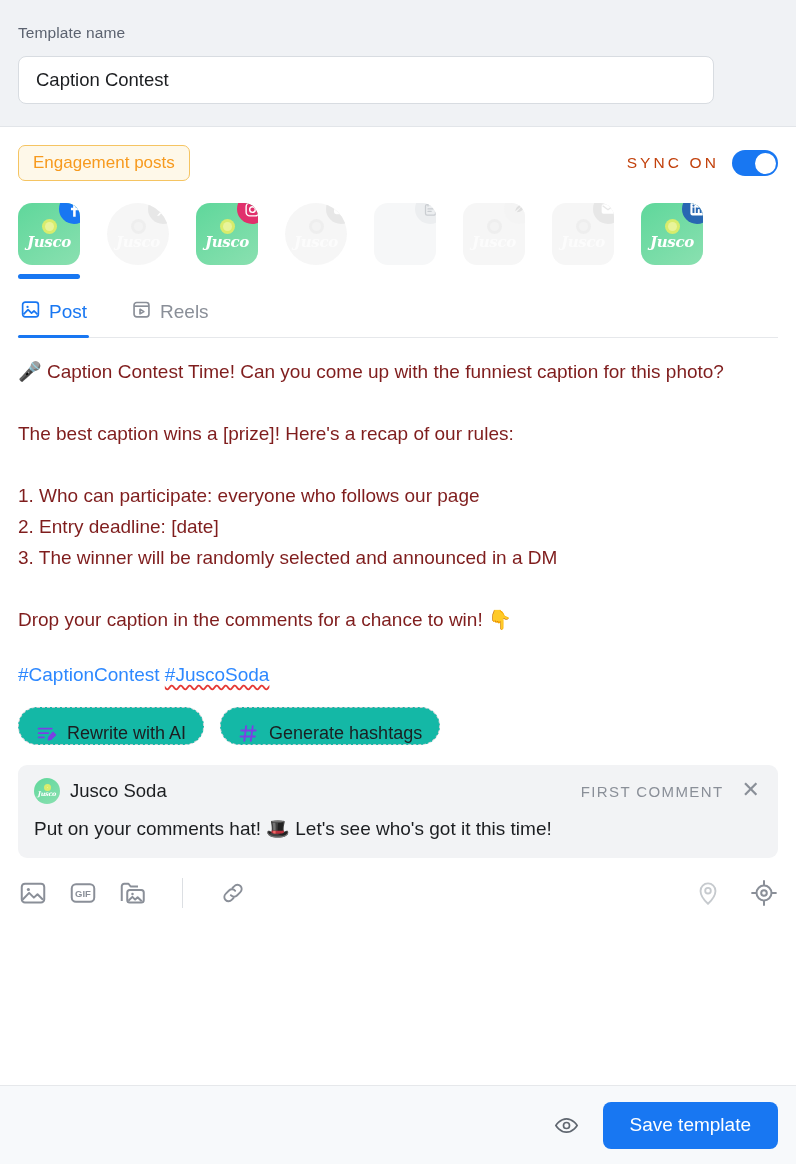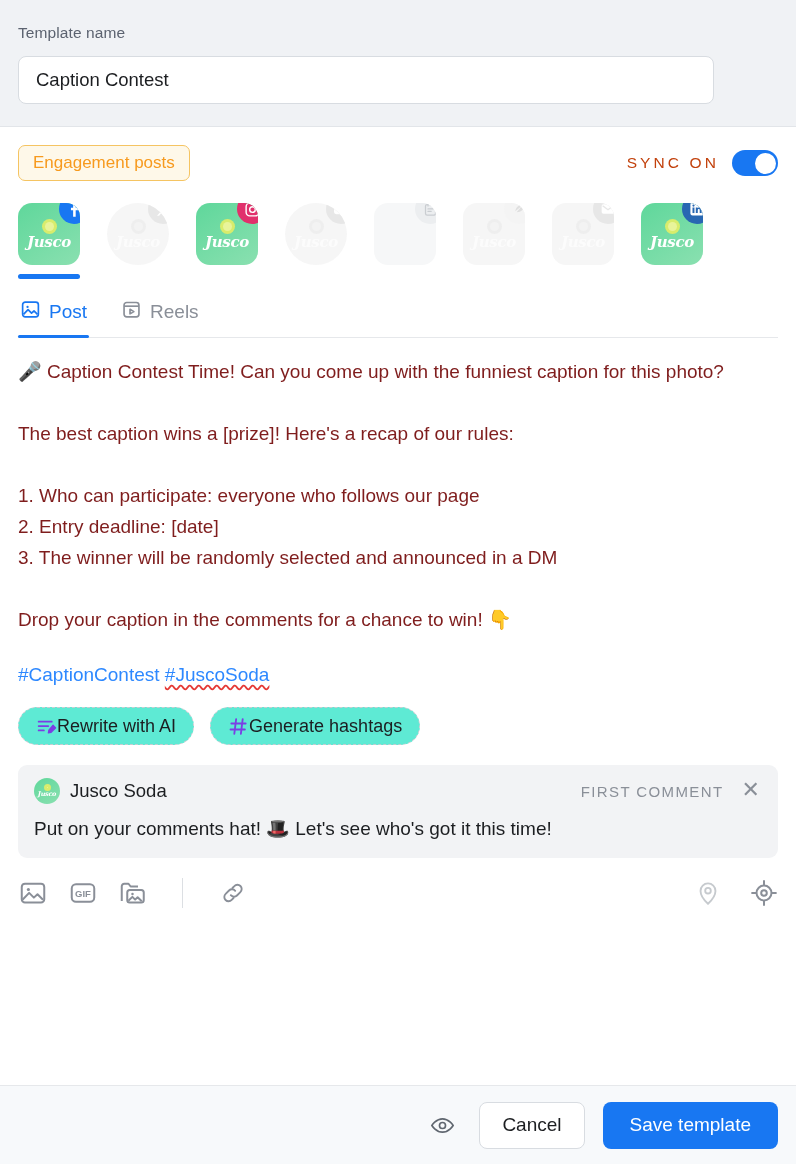--- a/index.html
+++ b/index.html
@@ -159,21 +159,21 @@
     width: 62px; height: 5px;
     border-radius: 3px;
     background: #1877f2;
     margin-top: 9px;
   }
   .acct-underline.hidden { visibility: hidden; }
 
   
   .tabs {
     display: flex;
-    gap: 30px;
+    gap: 40px;
     margin-top: 14px;
     border-bottom: 1px solid #e6e8eb;
   }
   .tab {
     display: flex; align-items: center; gap: 8px;
     padding: 6px 2px 12px 2px;
     font-size: 19px;
     color: #8a8f98;
     cursor: pointer;
     position: relative;
@@ -204,26 +204,26 @@
   }
   .misspell {
     text-decoration: underline wavy #e53935;
     text-decoration-skip-ink: none;
     text-underline-offset: 3px;
   }
 
   
   .ai-row { display: flex; gap: 16px; margin-top: 18px; }
   .chip {
-    display: inline-flex; align-items: center; 
+    display: inline-flex; align-items: flex-end; gap: 10px;
     height: 38px;
     padding: 0 17px;
     border: 1px dashed #c8ccd1;
     border-radius: 19px;
-    background: #5eead4;
+    background: #14b8a6;
     font-size: 18px;
     color: #1c1e21;
     cursor: pointer;
   }
   .chip .glyph { color: #7b3fe4; display:flex; align-items:center; }
 
   
   .comment {
     margin-top: 20px;
     background: #f2f3f5;
@@ -557,15 +557,14 @@
   </div>
 </div>
 
 <div class="footer">
   <span class="eye-btn">
     <svg width="25" height="25" viewBox="0 0 24 24" fill="none" stroke="#606770" stroke-width="1.6">
       <path d="M1.8 12S5.6 5.6 12 5.6 22.2 12 22.2 12 18.4 18.4 12 18.4 1.8 12 1.8 12z"></path>
       <circle cx="12" cy="12" r="2.9"></circle>
     </svg>
   </span>
-  <button class="btn btn-cancel">Cancel</button>
   <button class="btn btn-primary">Save template</button>
 </div>
 
 </body></html>

